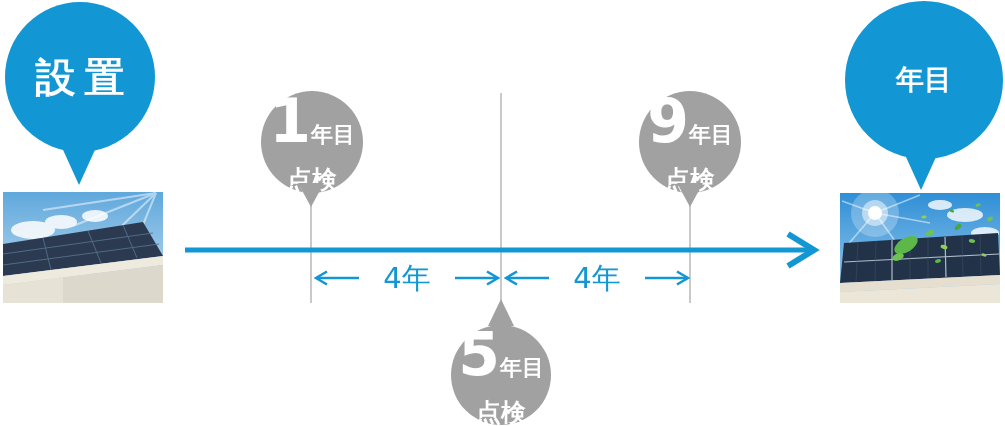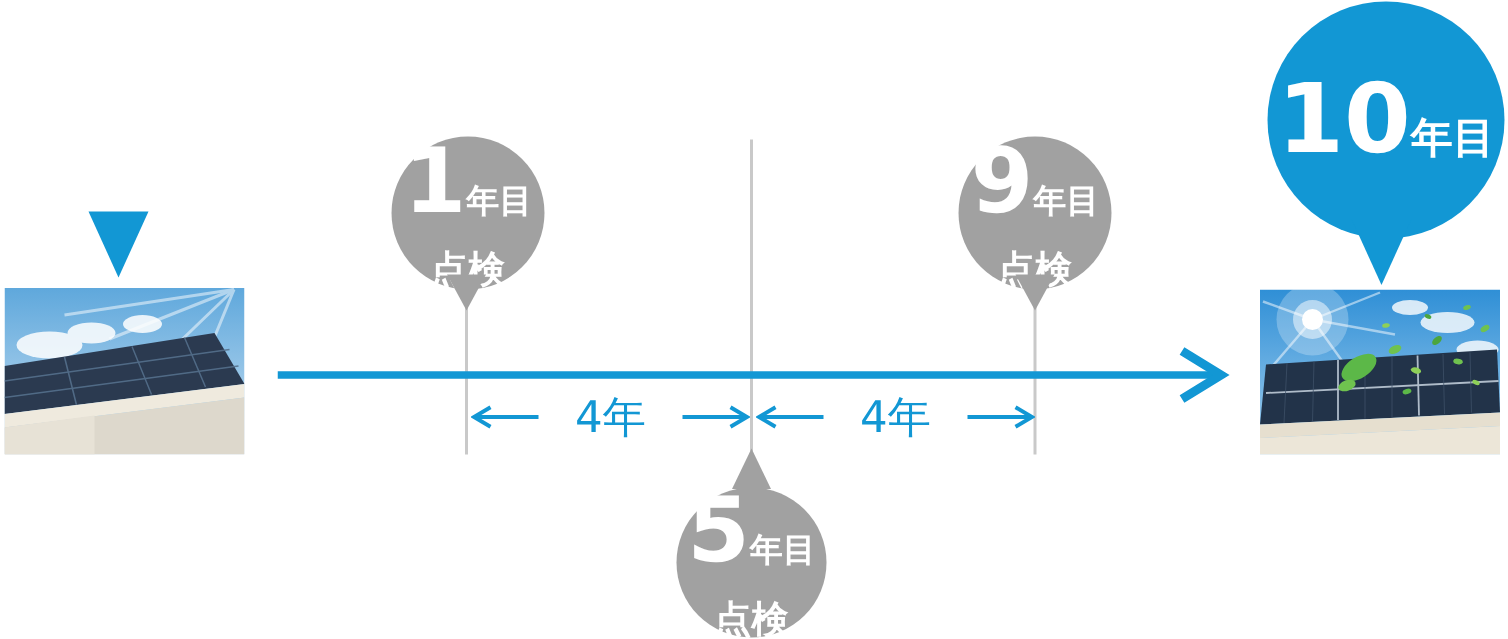--- a/index.html
+++ b/index.html
@@ -65,25 +65,27 @@
   
   .photo{position:absolute;}
   #photo-left{left:3px;top:192px;}
   #photo-right{left:840px;top:193px;}
 </style>
 </head>
 <body>
 
 <div class="canvas">
 
+  <div class="balloon blue" id="balloon-start">
+    <span>設置</span>
+  </div>
   <div class="tail tail-down-blue" id="tail-start"></div>
 
   <div class="balloon blue" id="balloon-end">
     <span class="baseline-row">
-      <span class="num-big">10</span>
       <span class="num-suffix">年目</span>
     </span>
   </div>
   <div class="tail tail-down-blue" id="tail-end"></div>
 
   <div class="pline" id="pline-1"></div>
   <div class="pline" id="pline-5"></div>
   <div class="pline" id="pline-9"></div>
 
   <div class="balloon gray g-balloon" id="cp1">

